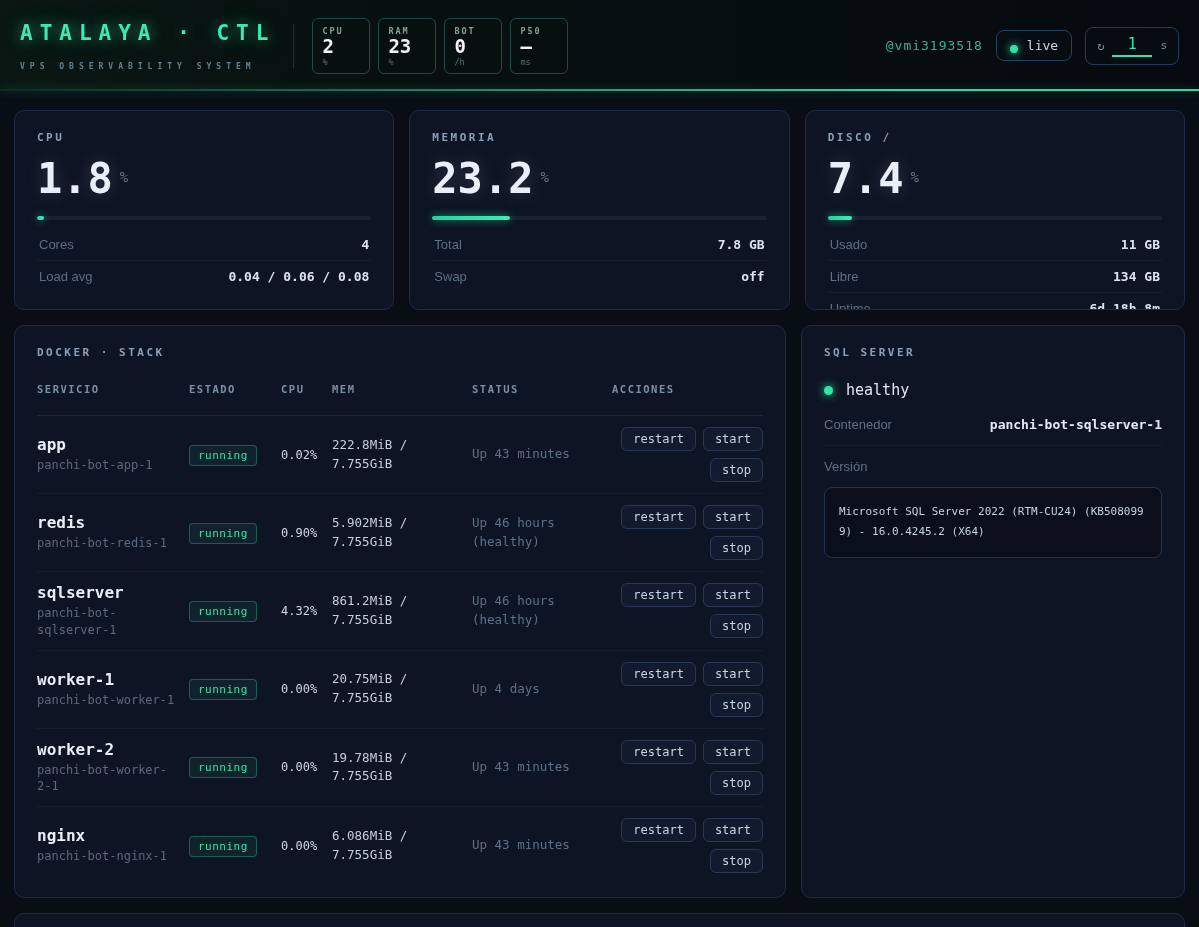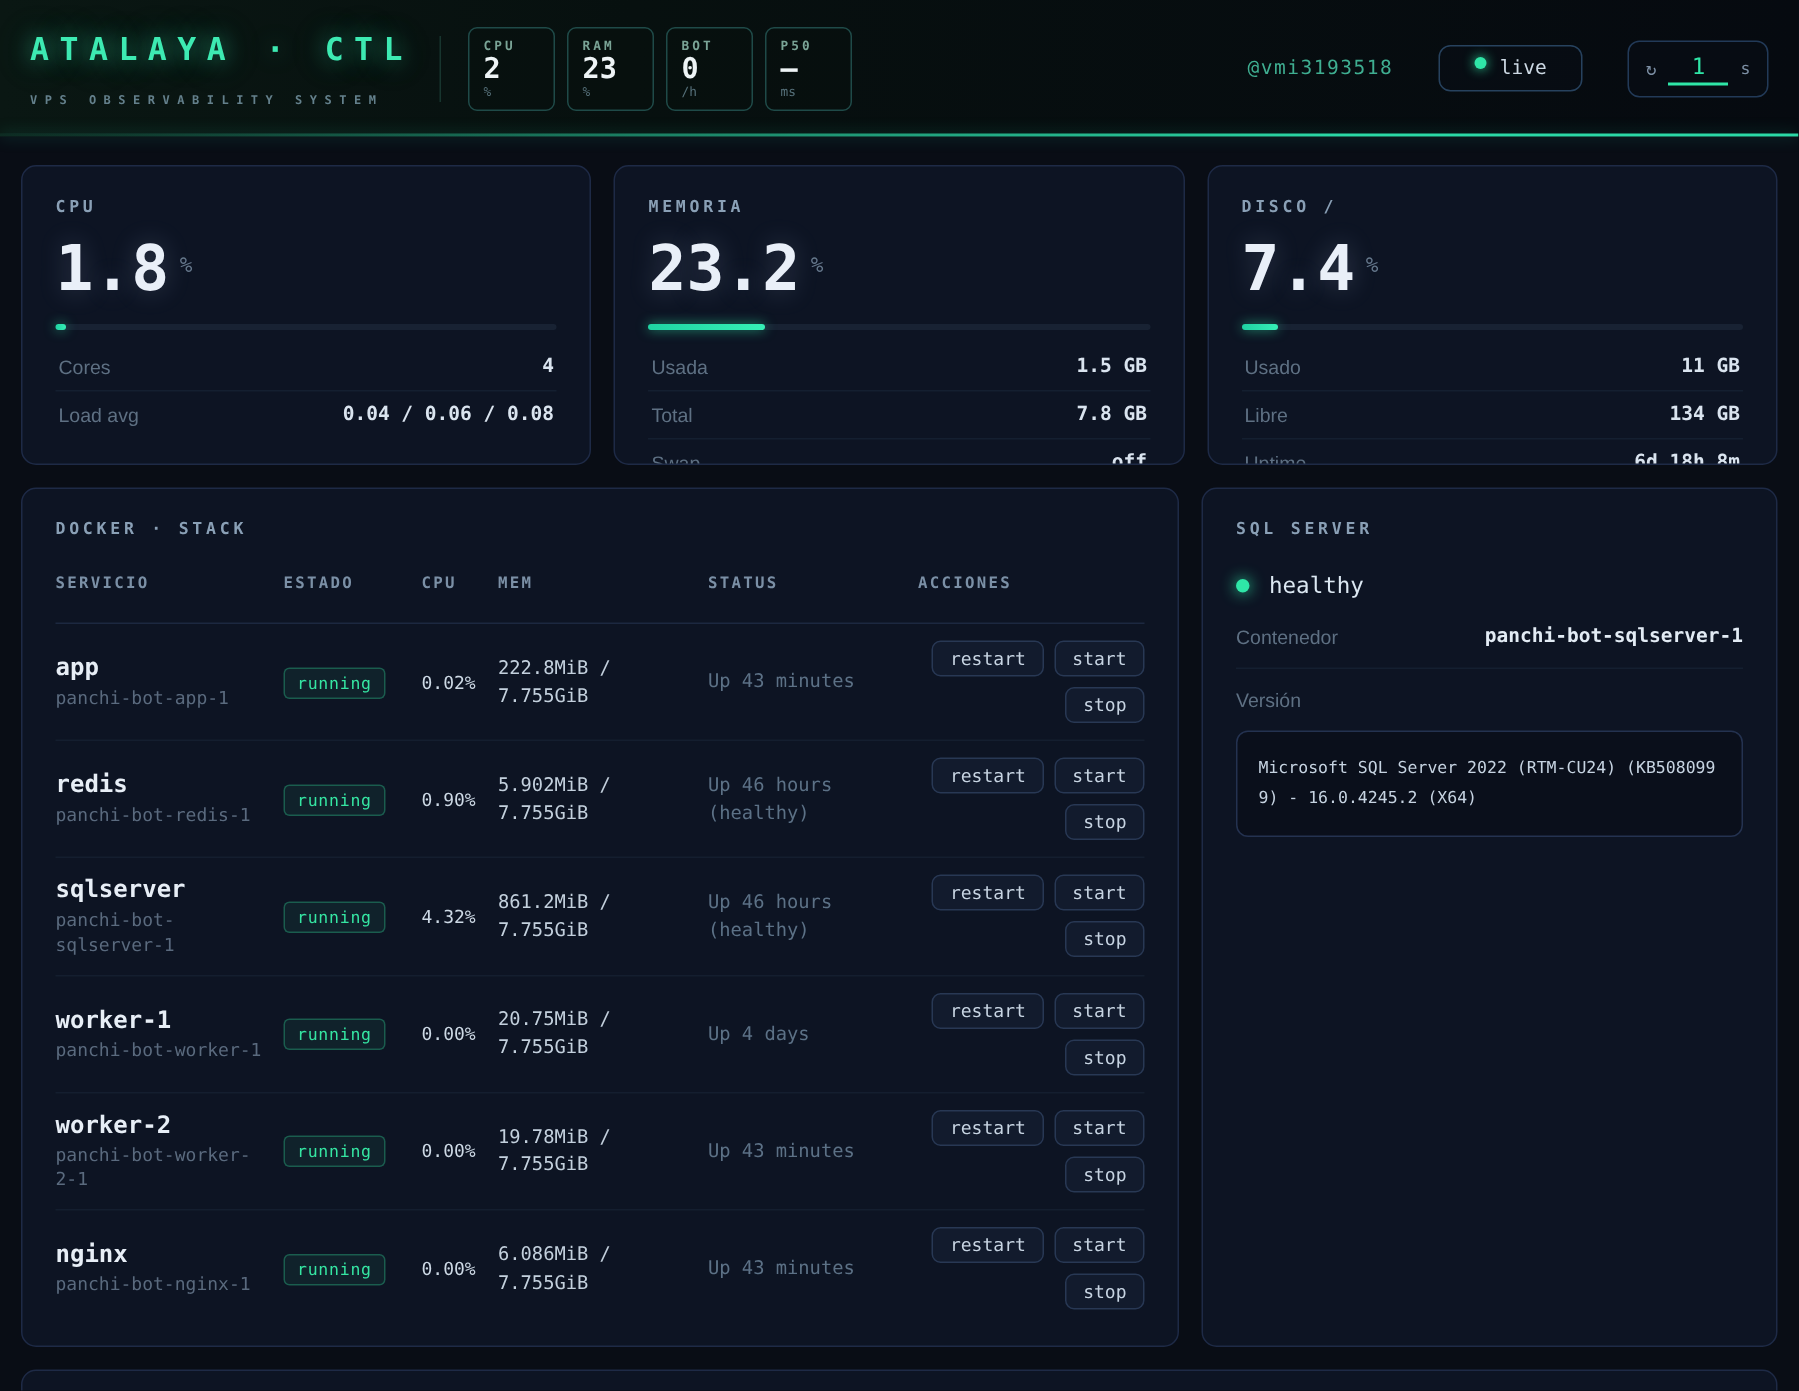--- a/index.html
+++ b/index.html
@@ -33,24 +33,24 @@
   .stat-boxes { display:flex; gap:8px; }
   .stat-box {
     width:58px; height:56px; padding:7px 9px;
     border:1px solid #1f4a48; border-radius:6px;
     background:rgba(7,17,15,.55);
     display:flex; flex-direction:column;
   }
   .sb-label { font-size:8.5px; font-weight:bold; letter-spacing:2px; color:#7aa496; }
   .sb-value { font-size:19px; font-weight:bold; color:#eef4f6; line-height:1.15; }
   .sb-unit  { font-size:8.5px; color:#56707a; }
-  .header-right { margin-left:auto; display:flex; align-items:center; gap:30px; }
+  .header-right { margin-left:auto; display:flex; align-items:center; gap:13px; }
   .host-id { font-size:13px; letter-spacing:1px; color:#3fae91; }
   .live-badge {
-    display:flex; align-items:flex-start; gap:9px; padding:7px 23px;
+    display:flex; align-items:flex-end; gap:9px; padding:7px 13px;
     border:1px solid #27425e; border-radius:8px; background:rgba(10,16,26,.4);
     cursor:pointer;
   }
   .live-dot { width:8px; height:8px; border-radius:50%; background:#2fe6a7; box-shadow:0 0 8px #2fe6a7; }
   .live-text { font-size:13px; color:#cdd9e4; }
   .refresh-box {
     display:flex; align-items:center; gap:8px; padding:7px 11px;
     border:1px solid #223a58; border-radius:8px; background:rgba(10,16,26,.4);
   }
   .refresh-icon { color:#7d90a5; font-size:12px; }
@@ -206,24 +206,20 @@
       <div class="card-title">MEMORIA</div>
       <div class="big">
         <span class="big-num">23.2</span>
         <span class="big-unit">%</span>
       </div>
       <div class="progress">
         <div class="progress-fill" style="width: 23.2%;"></div>
       </div>
       <div class="kv-rows">
         <div class="kv">
-          <span class="kv-label">Usada</span>
-          <span class="kv-value">1.5 GB</span>
-        </div>
-        <div class="kv">
           <span class="kv-label">Total</span>
           <span class="kv-value">7.8 GB</span>
         </div>
         <div class="kv">
           <span class="kv-label">Swap</span>
           <span class="kv-value">off</span>
         </div>
       </div>
     </div>
 

